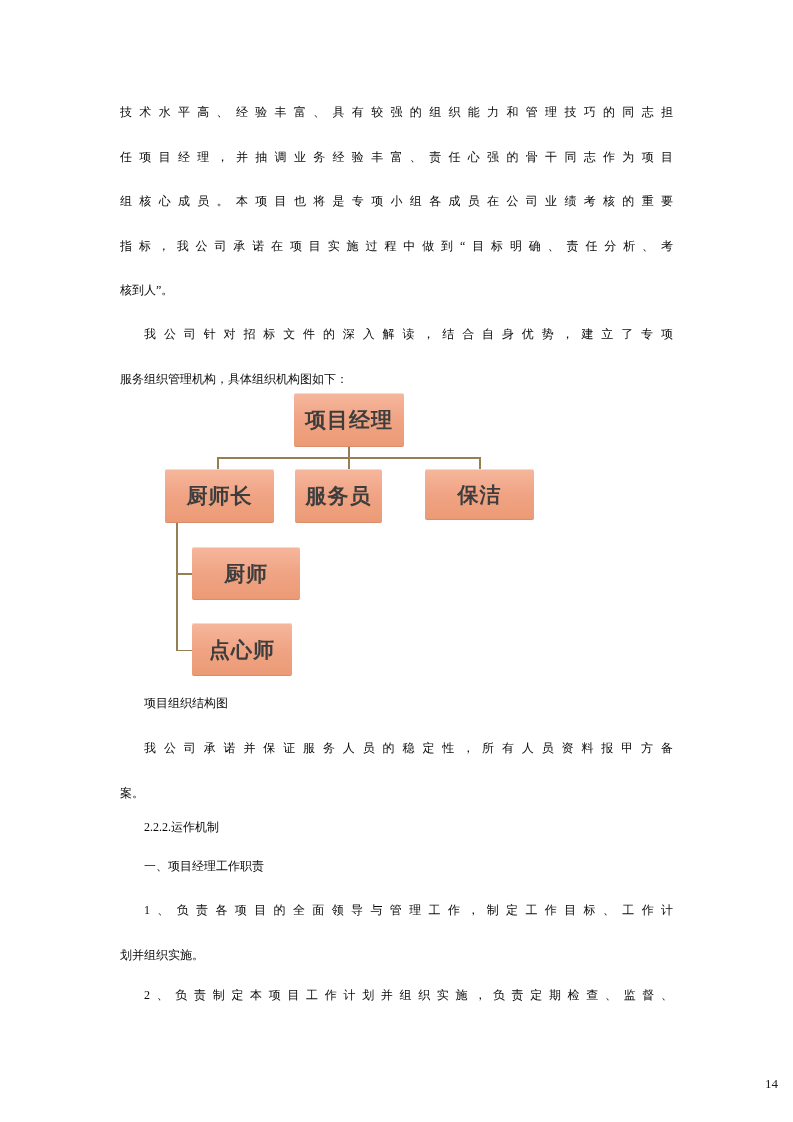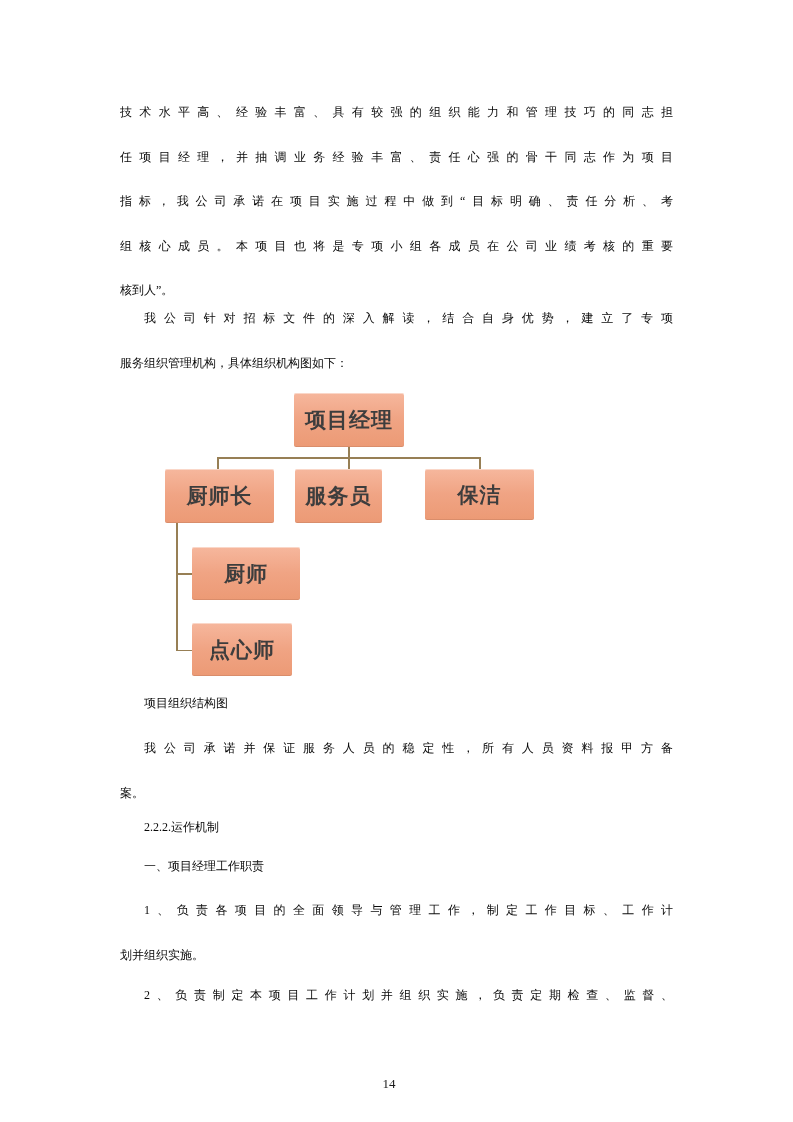--- a/index.html
+++ b/index.html
@@ -40,40 +40,40 @@
     color: var(--label);
     letter-spacing: 1px;
   }
   .cline { position: absolute; background: var(--connector); }
 
   .pagenum {
     position: absolute;
     left: 0;
     top: 1076px;
     width: 778px;
-    text-align: center;
+    text-align: right;
     font-size: 13px;
     color: #1a1a1a;
     font-family: "Liberation Serif", "DejaVu Serif", serif;
   }
 </style>
 </head>
 <body>
 
 <div class="page">
 
   <div class="textblock" style="top:90px;">
     <div class="line">技术水平高、经验丰富、具有较强的组织能力和管理技巧的同志担</div>
     <div class="line">任项目经理，并抽调业务经验丰富、责任心强的骨干同志作为项目</div>
+    <div class="line">组核心成员。本项目也将是专项小组各成员在公司业绩考核的重要</div>
     <div class="line">指标，我公司承诺在项目实施过程中做到“目标明确、责任分析、考</div>
-    <div class="line">组核心成员。本项目也将是专项小组各成员在公司业绩考核的重要</div>
     <div class="line short">核到人”。</div>
   </div>
 
-  <div class="textblock" style="top:296px;font-family:Liberation Serif, serif;">
+  <div class="textblock" style="top:312px;font-family:Liberation Serif, serif;">
     <div class="line indent">我公司针对招标文件的深入解读，结合自身优势，建立了专项</div>
     <div class="line short">服务组织管理机构，具体组织机构图如下：</div>
   </div>
 
   <div class="chart-layer">
 
     <div class="cline" style="left:348px; top:447px; width:1.5px; height:11px;"></div>
     <div class="cline" style="left:217px; top:457px; width:263px; height:1.5px;"></div>
     <div class="cline" style="left:217px; top:457px; width:1.5px; height:12px;"></div>
     <div class="cline" style="left:348px; top:457px; width:1.5px; height:12px;"></div>

